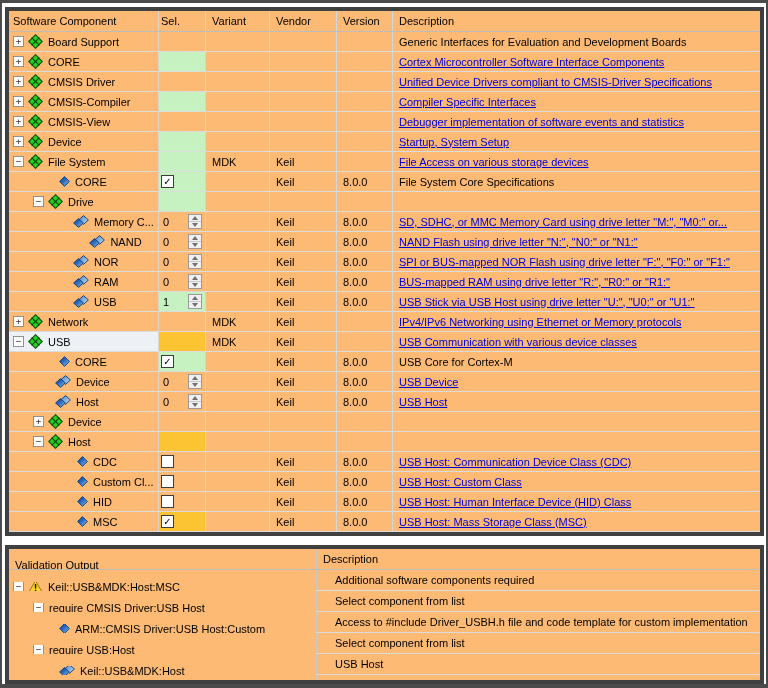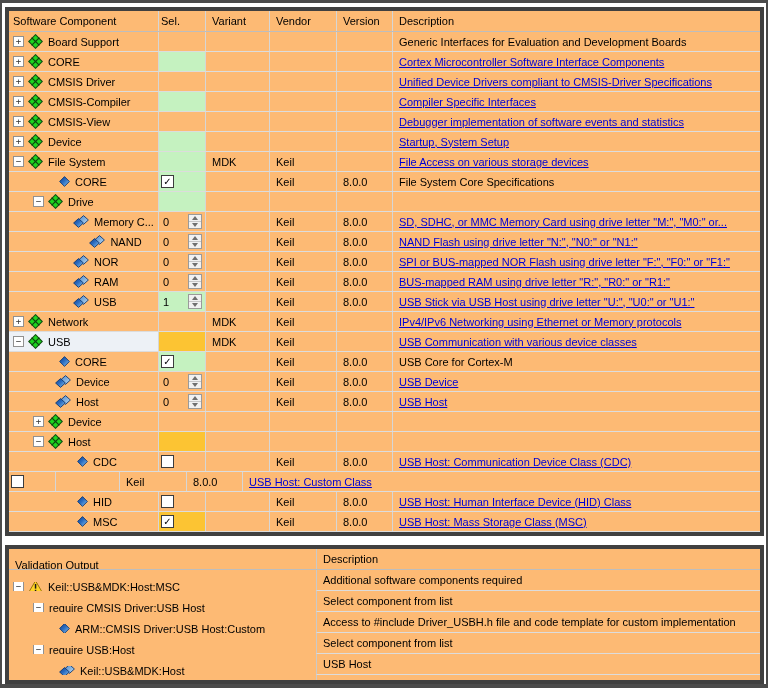--- a/index.html
+++ b/index.html
@@ -31,21 +31,21 @@
   .c-var{width:64px;flex:none;}
   .c-ven{width:67px;flex:none;}
   .c-ver{width:56px;flex:none;}
   .c-desc{flex:1;}
 
   
   .v-name{width:307px;flex:none;box-sizing:border-box;display:flex;align-items:center;
           gap:4px;white-space:nowrap;overflow:hidden;padding-left:4px;margin-top:12px;}
   .v-desc{flex:1;box-sizing:border-box;border-left:1px solid #c9c9c9;
           border-bottom:1px solid #dcdcdc;display:flex;align-items:center;
-          padding-left:6px;white-space:nowrap;overflow:hidden;}
+          padding-left:18px;white-space:nowrap;overflow:hidden;}
   .vhdr .v-desc{border-bottom:none;}
   .v-fill{flex:1;display:flex;}
   .v-fill .v-desc{border-bottom:none;}
 
   .hl{background:#edf1f6;}
   .bg-green{background:#c5f2c0;}
   .bg-orange{background:#fcc433;}
 
   .lbl{margin-left:1px;}
   a.lnk{color:#0000d4;text-decoration:underline;cursor:pointer;text-align:right;}
@@ -543,20 +543,28 @@
             <span class="cb"></span>
           </div>
           <div class="cell c-var"></div>
           <div class="cell c-ven">Keil</div>
           <div class="cell c-ver">8.0.0</div>
           <div class="cell c-desc">
             <a class="lnk">USB Host: Communication Device Class (CDC)</a>
           </div>
         </div>
         <div class="row">
+          <div class="cell c-name" style="padding-left: 68px;">
+            <span class="ico">
+              <svg width="11" height="11" viewBox="0 0 11 11">
+                <path d="M5.5 0.6 L10.4 5.5 L5.5 10.4 L0.6 5.5 Z" fill="url(#gradBlue)" stroke="#123a74" stroke-width="0.9"></path>
+              </svg>
+            </span>
+            <span class="lbl">Custom Cl...</span>
+          </div>
           <div class="cell c-sel">
             <span class="cb"></span>
           </div>
           <div class="cell c-var"></div>
           <div class="cell c-ven">Keil</div>
           <div class="cell c-ver">8.0.0</div>
           <div class="cell c-desc">
             <a class="lnk">USB Host: Custom Class</a>
           </div>
         </div>

